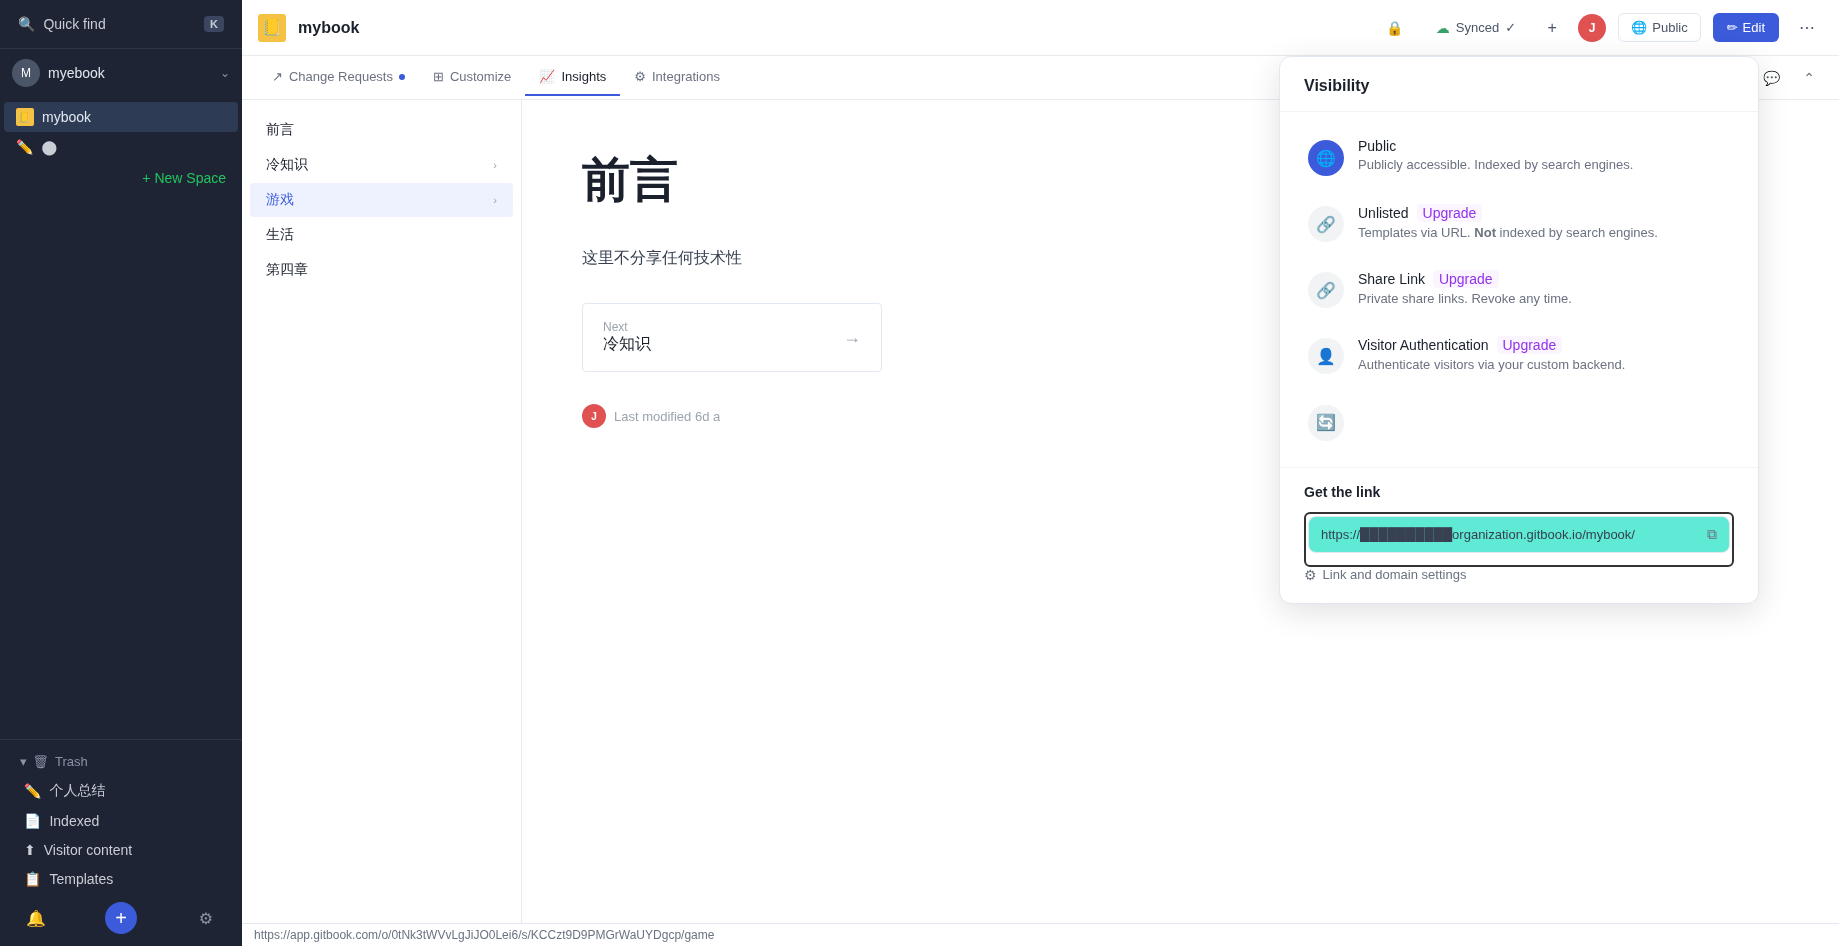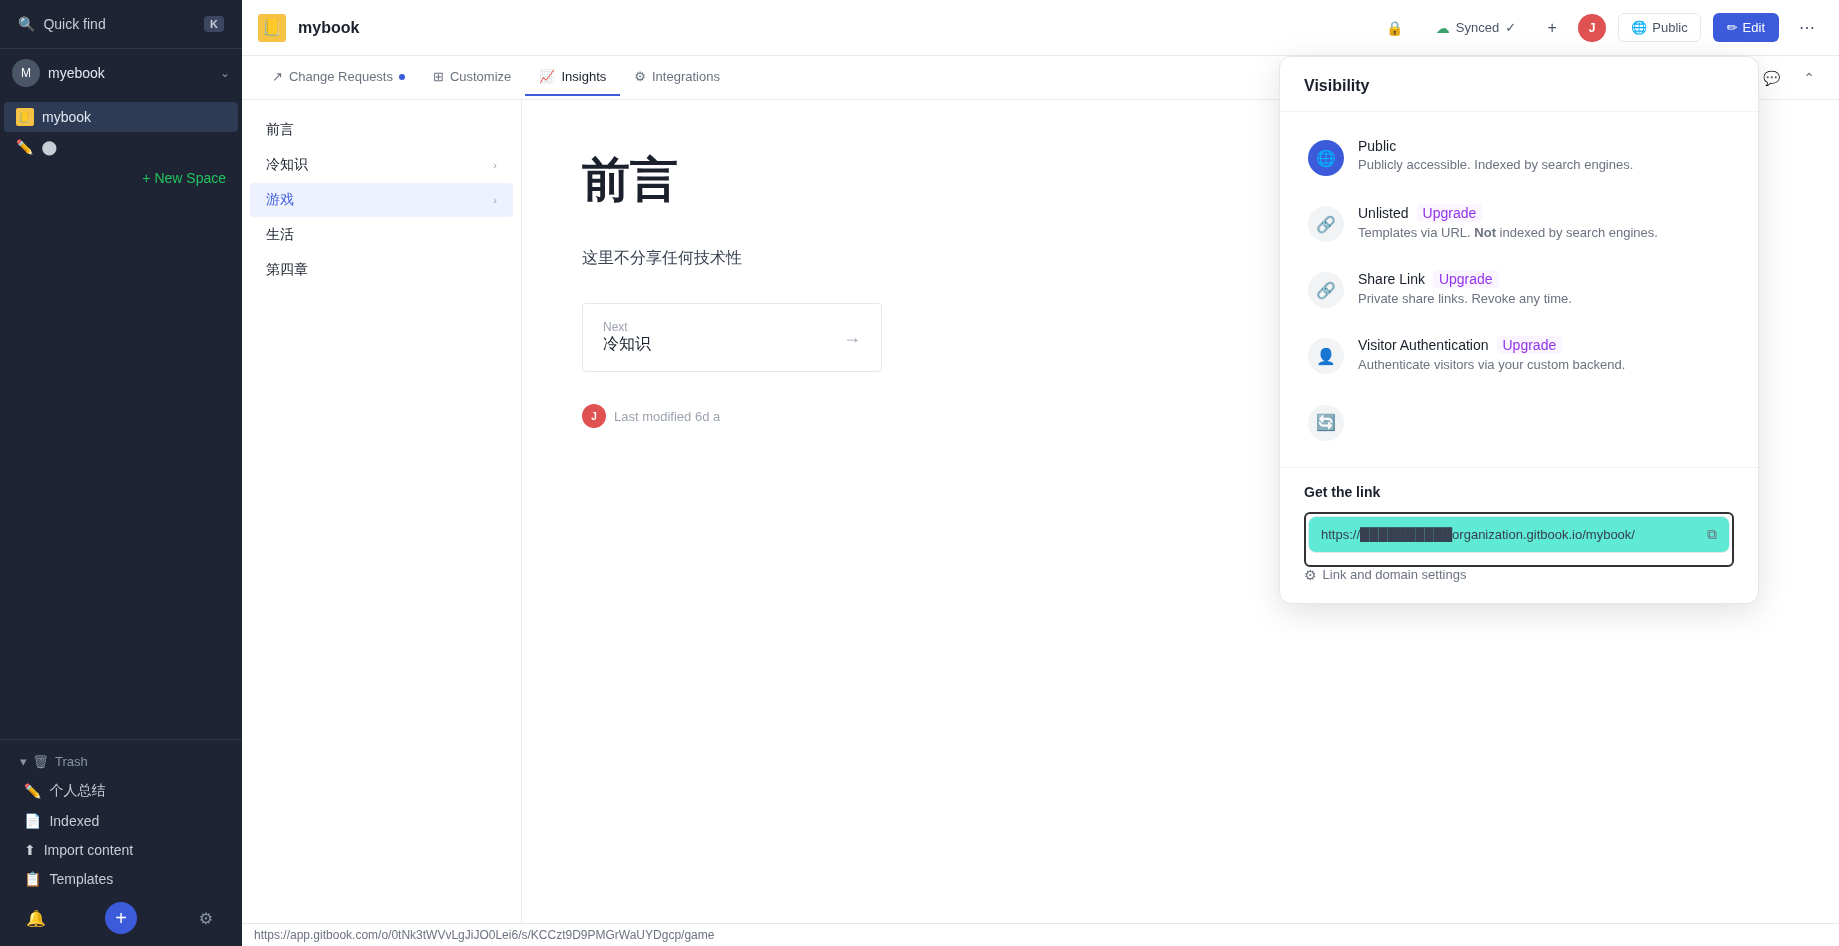--- a/index.html
+++ b/index.html
@@ -540,21 +540,21 @@
     <div class="sidebar-item">
       <span>✏️</span>
       <span>个人总结</span>
     </div>
     <div class="sidebar-item">
       <span>📄</span>
       <span>Indexed</span>
     </div>
     <div class="sidebar-item">
       <span>⬆</span>
-      <span>Import content</span>
+      <span>Visitor content</span>
     </div>
     <div class="sidebar-item">
       <span>📋</span>
       <span>Templates</span>
     </div>
     <div class="sidebar-footer-actions">
       <div class="footer-icon-btn">🔔</div>
       <button class="footer-add-btn">+</button>
       <div class="footer-icon-btn">⚙</div>
     </div>

